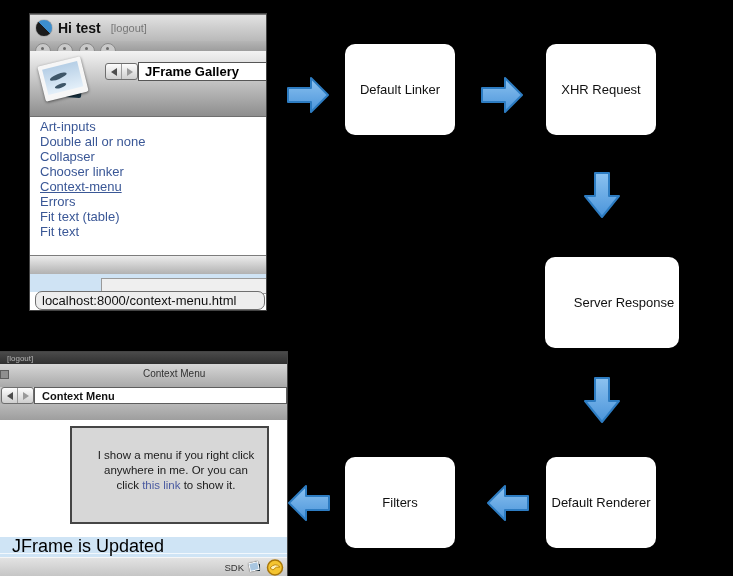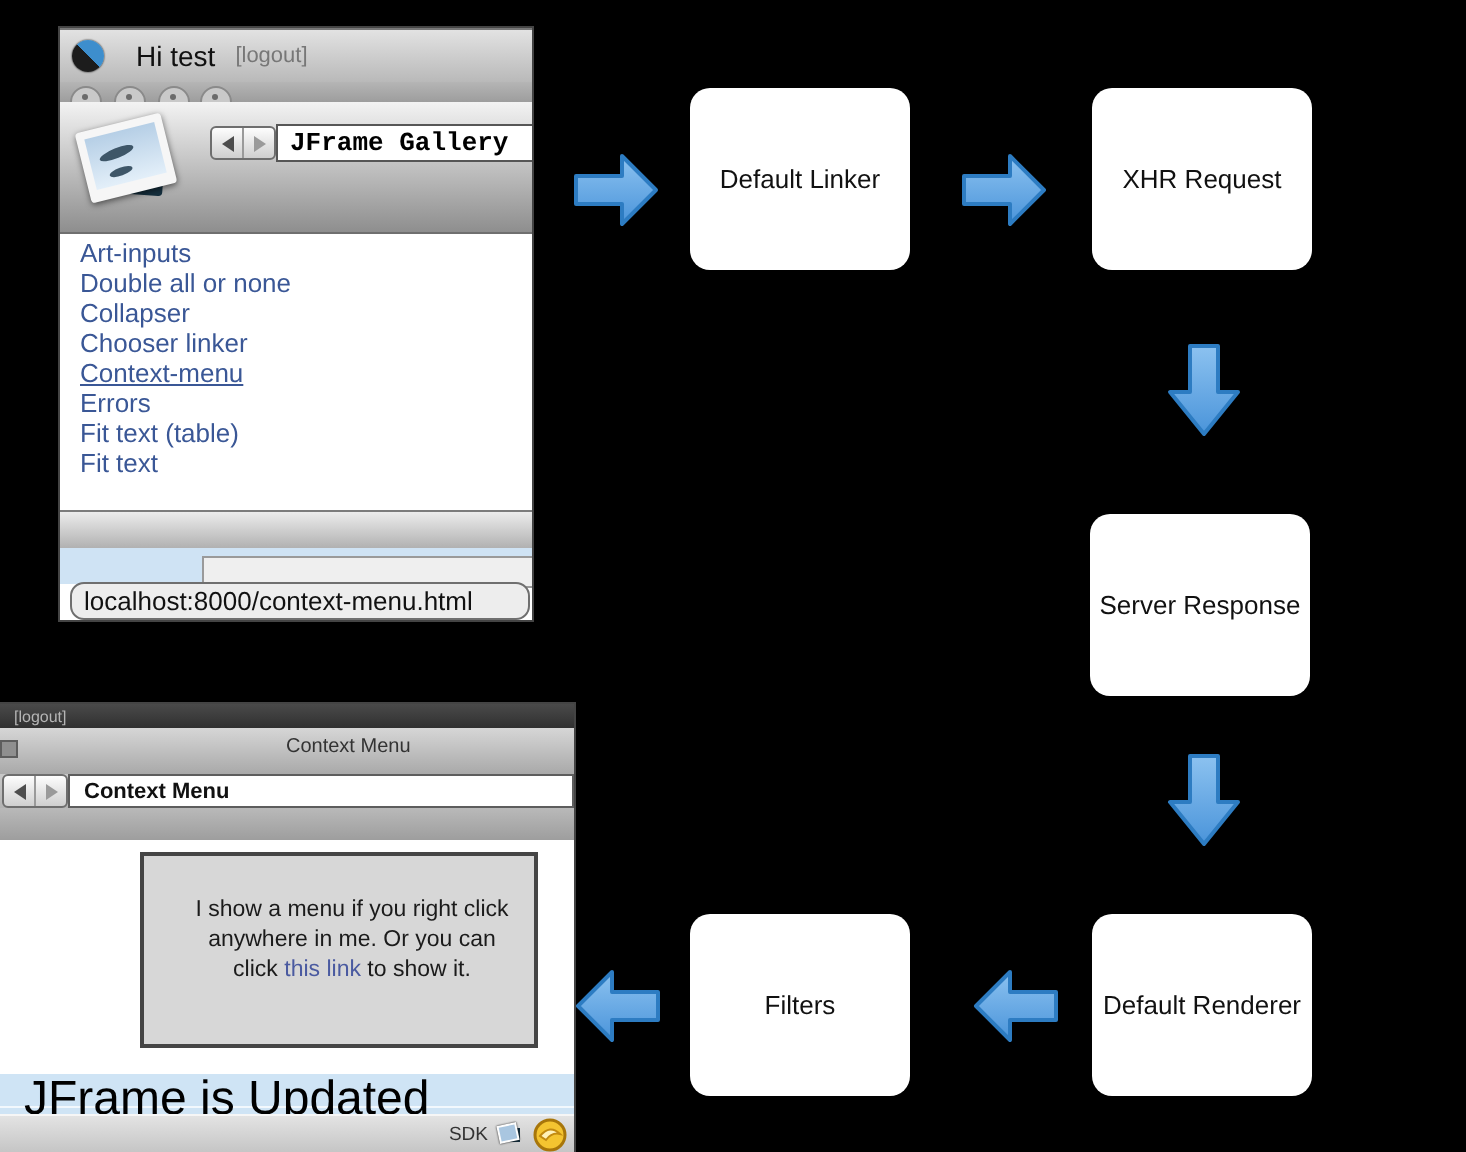--- a/index.html
+++ b/index.html
@@ -20,21 +20,21 @@
     position:absolute;left:0;top:0;right:0;height:26px;
     background:linear-gradient(#e2e2e2,#b9b9b9);
     border-top:1px solid #777;border-bottom:1px solid #8f8f8f;
     display:flex;align-items:center;
   }
   .applogo{
     width:16px;height:16px;border-radius:50%;margin-left:6px;
     background:linear-gradient(225deg,#3d8ecd 50%,#1c1c1c 50%);
     box-shadow:0 0 1px #000;
   }
-  .title-text{font-size:14px;font-weight:normal;color:#111;margin-left:16px;}
+  .title-text{font-size:14px;font-weight:bold;color:#111;margin-left:6px;}
   .logout-text{font-size:11px;color:#777;margin-left:10px;}
   .btnstrip{
     position:absolute;left:0;top:27px;right:0;height:10px;
     background:linear-gradient(#b5b5b5,#9d9d9d);overflow:hidden;
   }
   .stripcircle{
     position:absolute;top:2px;width:14px;height:14px;border-radius:50%;
     background:#c9c9c9;border:1px solid #8a8a8a;
   }
   .stripcircle::after{content:"";position:absolute;left:5px;top:3px;width:3px;height:3px;background:#6b6b6b;border-radius:50%;}
@@ -92,21 +92,21 @@
   .toolbar2{position:absolute;left:0;top:52px;right:0;height:27px;background:linear-gradient(#b9b9b9,#8b8b8b);border-bottom:1px solid #5f5f5f;}
   .content2{position:absolute;left:0;top:68px;right:0;height:88px;background:#fff;text-align:center;}
   .graybox2{
     position:absolute;left:70px;top:6px;width:199px;height:98px;background:#d7d7d7;
     border:2px solid #454545;box-sizing:border-box;
   }
   .graybox-text{margin:20px 0 0 24px;width:160px;font-size:11.5px;line-height:15px;color:#1b1b1b;}
   .inlinelink{color:#4a5aa0;cursor:pointer;}
   .bluebar2{position:absolute;left:0;top:185px;right:0;height:20px;background:#cfe4f5;}
   .bluebar2-line{position:absolute;left:0;bottom:3px;right:0;height:1px;background:#f2f8fd;}
-  .caption2{position:absolute;left:12px;top:184px;font-size:24px;color:#000;white-space:nowrap;}
+  .caption2{position:absolute;left:12px;top:184px;font-size:18px;color:#000;white-space:nowrap;}
   .statusbar2{
     position:absolute;left:0;top:205px;right:0;height:19px;
     background:linear-gradient(#e3e3e3,#c4c4c4);border-top:1px solid #f6f6f6;
     display:flex;align-items:center;justify-content:flex-end;
   }
   .sdk-label{font-size:9.5px;color:#333;margin-right:5px;}
   .sdk-photoicon{width:13px;height:13px;position:relative;margin-right:4px;}
   .sdk-photoicon .pb{position:absolute;left:3px;top:3px;width:8px;height:7px;background:#16303f;}
   .sdk-photoicon .pf{position:absolute;left:0;top:1px;width:10px;height:9px;background:#fdfdfd;transform:rotate(-12deg);box-shadow:0 0 1px #000;}
   .sdk-photoicon .pi{position:absolute;left:1px;top:1px;right:1px;bottom:1px;background:#a9c6e0;}
@@ -149,21 +149,21 @@
       </div>
     </div>
     <div class="navgroup" style="left:75px;top:12px;">
       <span class="navcell">
           <span class="tri-l"></span>
         </span>
       <span class="navcell">
           <span class="tri-r"></span>
         </span>
     </div>
-    <div class="urlfield" style="left:108px;top:11px;width:126px;height:17px;font-weight:bold;font-family:Liberation Mono, monospace;">JFrame Gallery</div>
+    <div class="urlfield" style="left:108px;top:11px;width:126px;height:17px;font-weight:bold;">JFrame Gallery</div>
   </div>
 
   <div class="content1">
     <div class="linklist">
       <div class="weblink">Art-inputs</div>
       <div class="weblink">Double all or none</div>
       <div class="weblink">Collapser</div>
       <div class="weblink">Chooser linker</div>
       <div class="weblink active">Context-menu</div>
       <div class="weblink">Errors</div>
@@ -175,21 +175,21 @@
 
   <div class="graybar1"></div>
   <div class="bluebar1">
     <div class="tab1"></div>
   </div>
   <div class="tooltip1">localhost:8000/context-menu.html</div>
 </div>
 
 <div class="flowbox" style="left:345px;top:44px;">Default Linker</div>
 <div class="flowbox" style="left:546px;top:44px;">XHR Request</div>
-<div class="flowbox" style="left:545px;top:257px;">Server Response</div>
+<div class="flowbox" style="left:545px;top:257px;padding-left:24px;">Server Response</div>
 <div class="flowbox" style="left:546px;top:457px;">Default Renderer</div>
 <div class="flowbox" style="left:345px;top:457px;">Filters</div>
 
 <svg class="arrow" style="left:287px;top:75px;" width="43" height="40">
   <polygon points="1,13 24,13 24,3 41,20 24,37 24,27 1,27" fill="url(#agrad)" stroke="#2d7cc2" stroke-width="2" stroke-linejoin="round"></polygon>
 </svg>
 <svg class="arrow" style="left:481px;top:75px;" width="43" height="40">
   <polygon points="1,13 24,13 24,3 41,20 24,37 24,27 1,27" fill="url(#agrad)" stroke="#2d7cc2" stroke-width="2" stroke-linejoin="round"></polygon>
 </svg>
 <svg class="arrow" style="left:582px;top:172px;" width="40" height="47">

